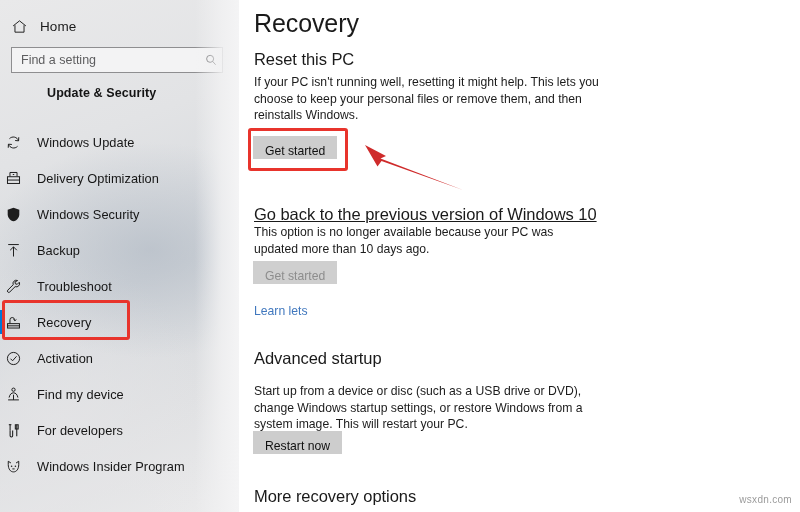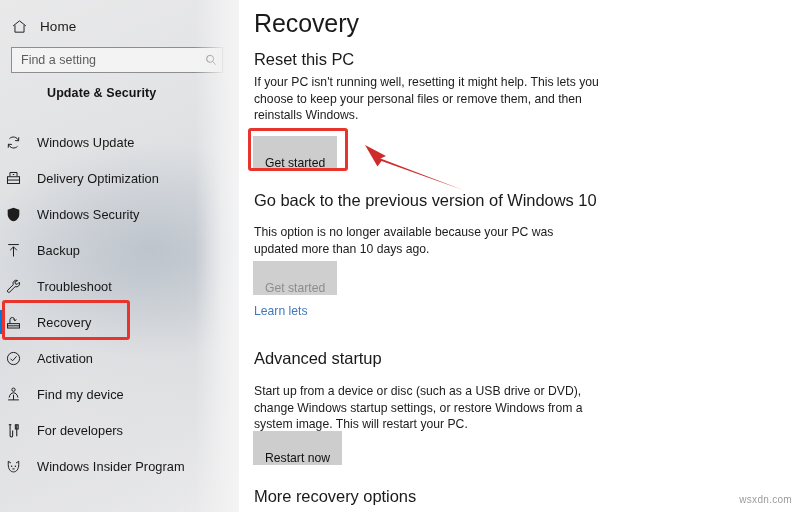--- a/index.html
+++ b/index.html
@@ -138,21 +138,21 @@
     width: 340px;
     font-size: 12.2px;
     line-height: 16.5px;
     color: #1c1c1c;
   }
   .win-btn {
     position: absolute;
     left: 13px;
     height: 23px;
     min-width: 77px;
-    padding: 16px 11px;
+    padding: 4px 11px;
     background: #cdcdcd;
     border: 1px solid #cdcdcd;
     font-family: "Liberation Sans", sans-serif;
     font-size: 12.2px;
     color: #111;
     line-height: 21px;
     text-align: center;
     cursor: pointer;
   }
   .win-btn.disabled {
@@ -167,21 +167,21 @@
     font-size: 12.2px;
     color: #4178be;
     text-decoration: none;
     cursor: pointer;
   }
 
   
   #h-reset       { top: 50px; }
   #p-reset       { top: 74px; width: 345px; }
   #b-reset       { top: 136px; }
-  #h-goback      { top: 191px; }
+  #h-goback      { top: 205px; text-decoration: underline; }
   #p-goback      { top: 224px; width: 340px; }
   #b-goback      { top: 261px; }
   #a-learnmore   { top: 304px; }
   #h-advanced    { top: 349px; }
   #p-advanced    { top: 383px; width: 340px; }
   #b-restart     { top: 431px; }
   #h-more        { top: 487px; }
 
   
   .ann-box {

